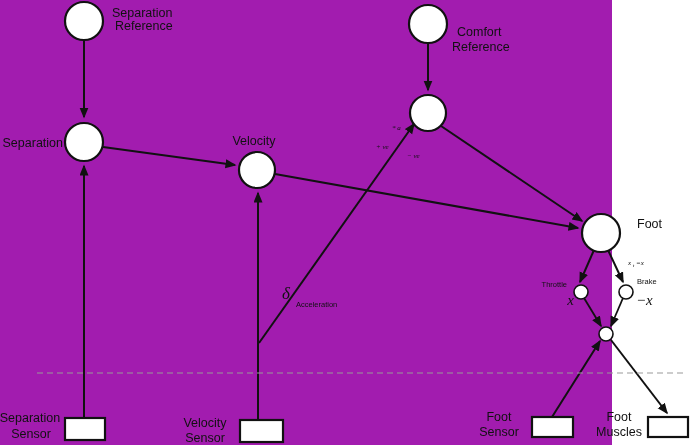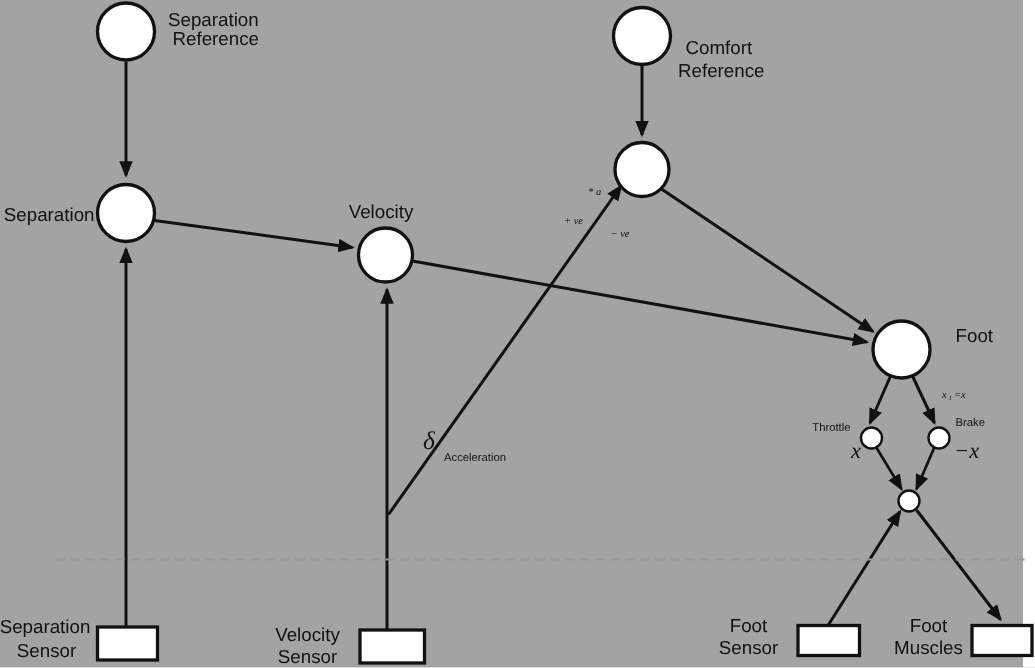--- a/index.html
+++ b/index.html
@@ -1,20 +1,20 @@
 <!DOCTYPE html>
 <html><head>
 <meta charset="utf-8">
 <style>
   html, body { margin: 0; padding: 0; background: #ffffff; }
   .stage {
     position: relative;
-    width: 682px;
+    width: 612px;
     height: 445px;
-    background: #a3a3a3;
+    background: #a21caf;
     font-family: "Liberation Sans", sans-serif;
   }
   svg { display: block; }
   .link   { stroke: #111111; stroke-width: 2; fill: none; }
   .link-thin { stroke: #111111; stroke-width: 1.8; fill: none; }
   .dashed { stroke: #999999; stroke-width: 1.2; stroke-dasharray: 6 4; fill: none; }
   .node   { fill: #ffffff; stroke: #111111; stroke-width: 2.2; }
   .node-sm{ fill: #ffffff; stroke: #111111; stroke-width: 1.6; }
   .block  { fill: #ffffff; stroke: #111111; stroke-width: 2.2; }
   text    { fill: #111111; }

